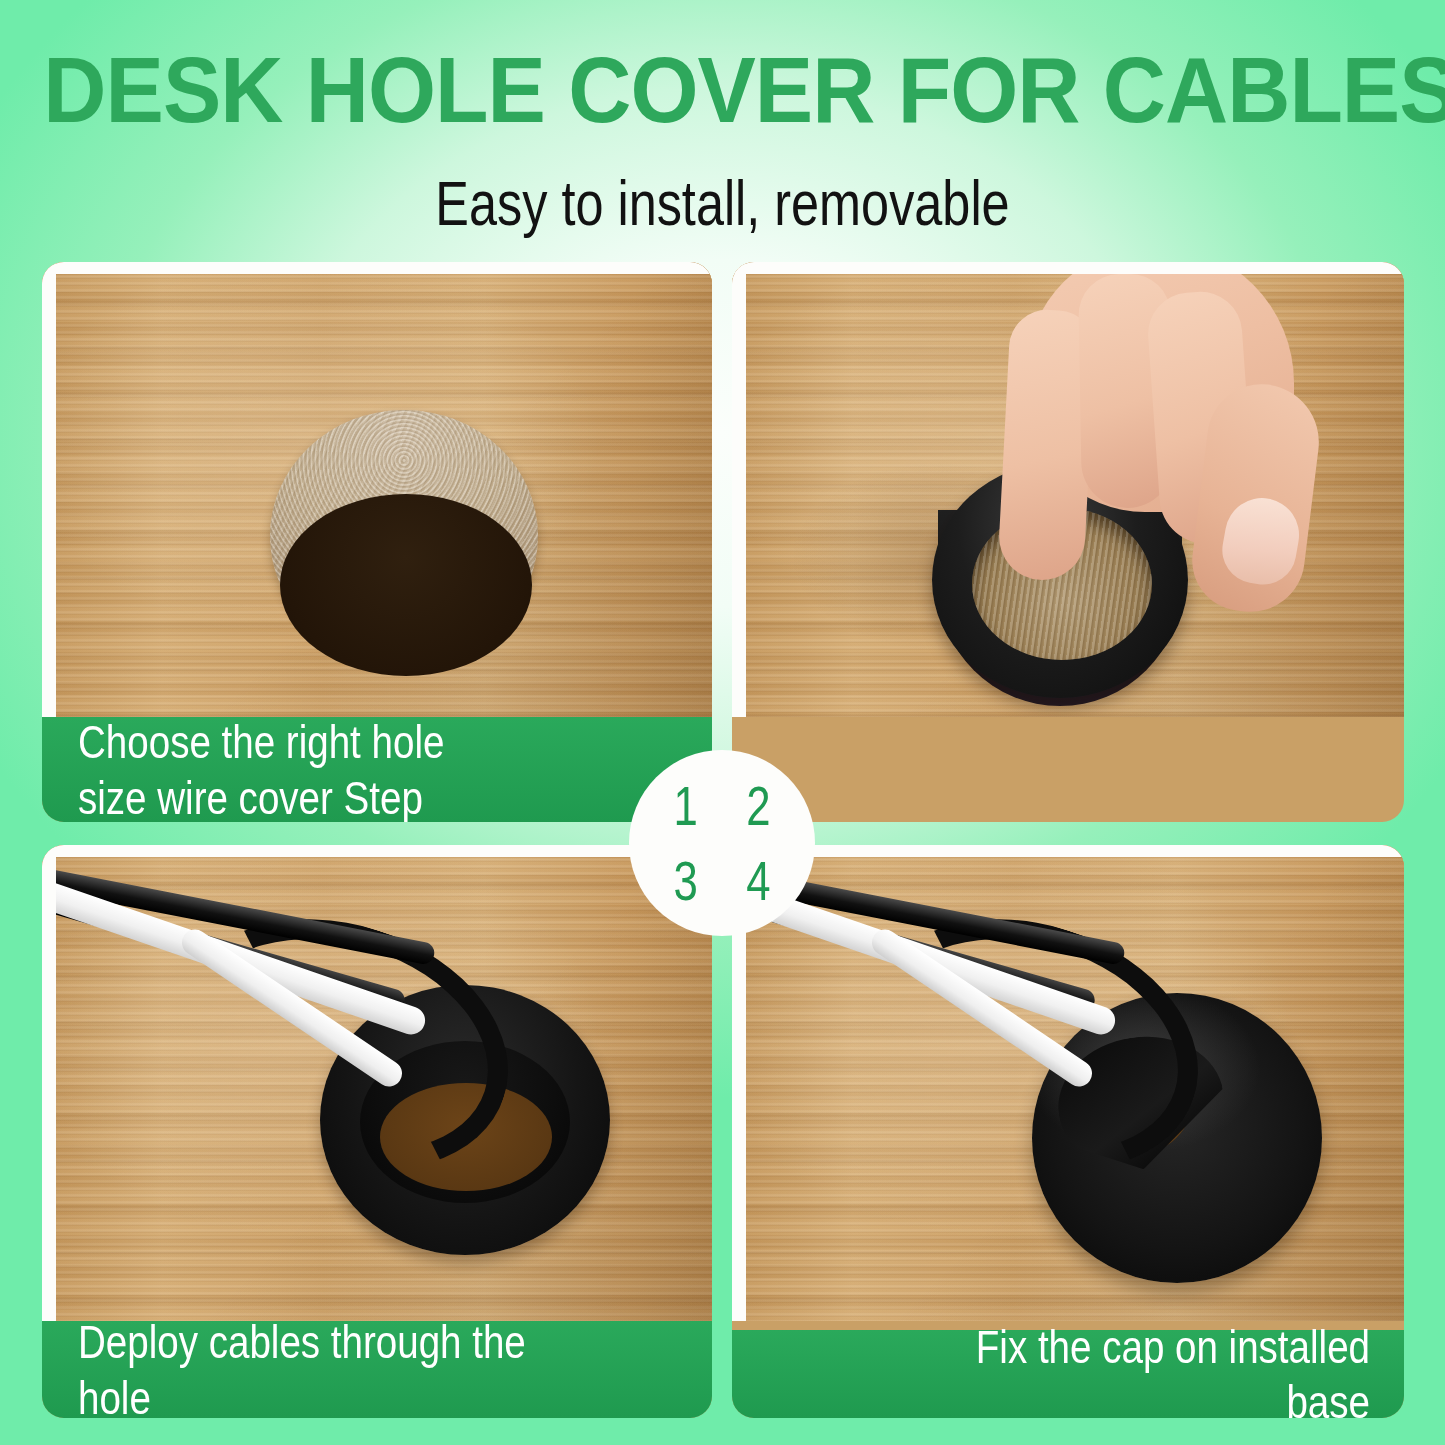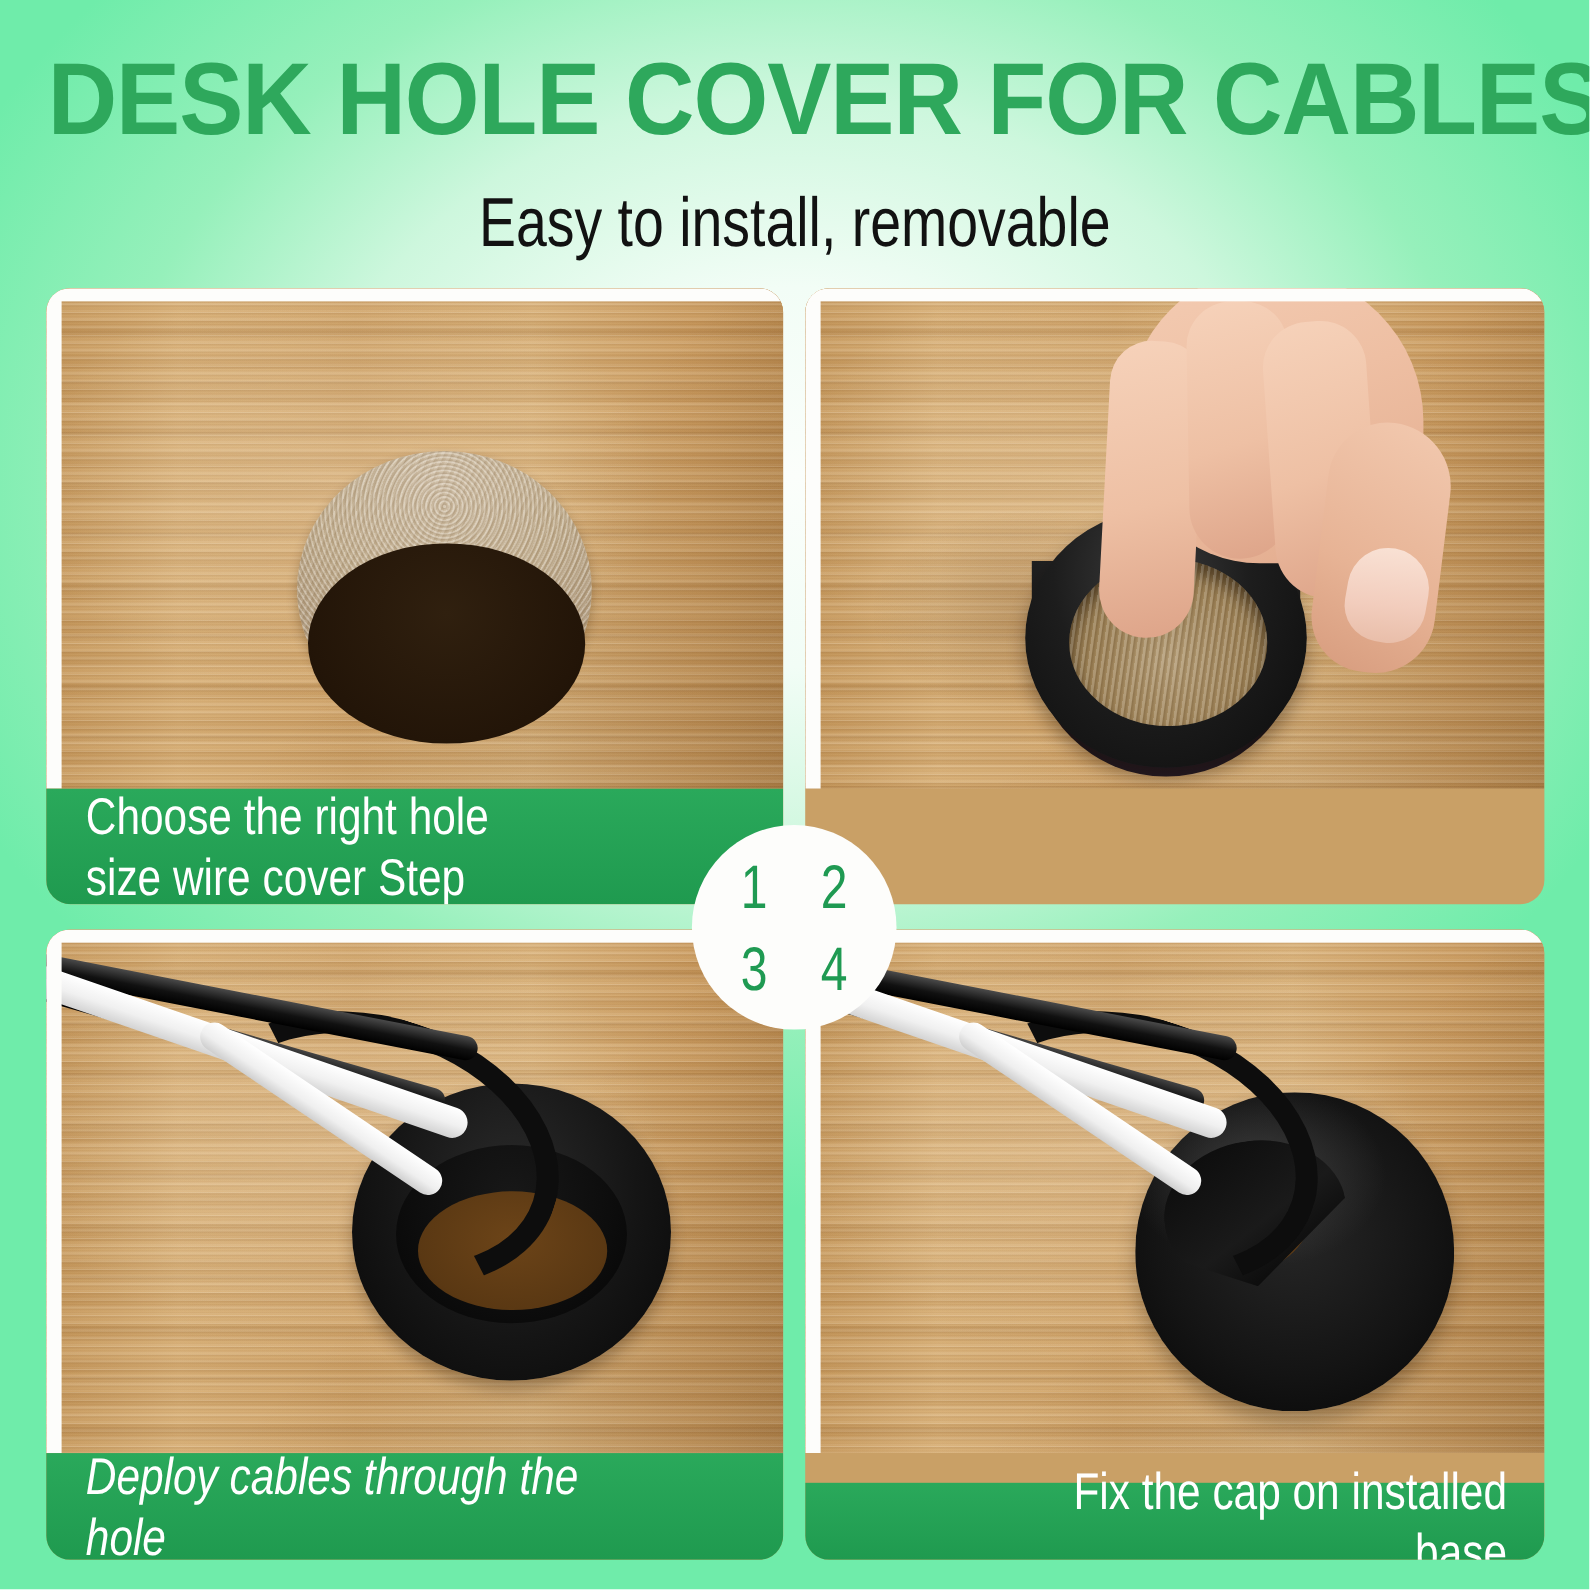--- a/index.html
+++ b/index.html
@@ -57,21 +57,21 @@
 
   
   .card {
     position: absolute;
     border-radius: 22px;
     overflow: hidden;
     background: #c9a066;
   }
   .card-tl { left: 42px;  top: 262px;  width: 670px; height: 560px; }
   .card-tr { left: 732px; top: 262px;  width: 672px; height: 560px; }
-  .card-bl { left: 42px;  top: 845px;  width: 670px; height: 573px; font-style: italic; }
+  .card-bl { left: 42px;  top: 845px;  width: 670px; height: 573px; }
   .card-br { left: 732px; top: 845px;  width: 672px; height: 573px; }
 
   
   .photo {
     position: absolute;
     left: 0;
     top: 0;
     right: 0;
     overflow: hidden;
   }
@@ -358,21 +358,21 @@
     transform: scaleX(0.82);
     transform-origin: 0 50%;
     white-space: pre-line;
   }
   .cap-tl { height: 105px; padding: 0 30px 0 36px; }
   .cap-tl .caption-text { text-align: left; }
   .cap-tr { height: 105px; padding: 0 34px 0 30px; }
   .cap-tr .caption-text { transform-origin: 100% 50%; text-align: right; }
   .cap-bl { height: 97px; padding: 0 28px 0 36px; }
   .cap-bl .caption-text { text-align: left; }
-  .cap-br { height: 70px; padding: 0 34px 0 55px; }
+  .cap-br { height: 88px; padding: 0 34px 0 55px; }
   .cap-br .caption-text { transform-origin: 100% 50%; text-align: right; }
 
   
   .step-circle {
     position: absolute;
     left: 629px; top: 750px;
     width: 186px; height: 186px;
     border-radius: 50%;
     background: #fdfdfb;
     display: grid;

